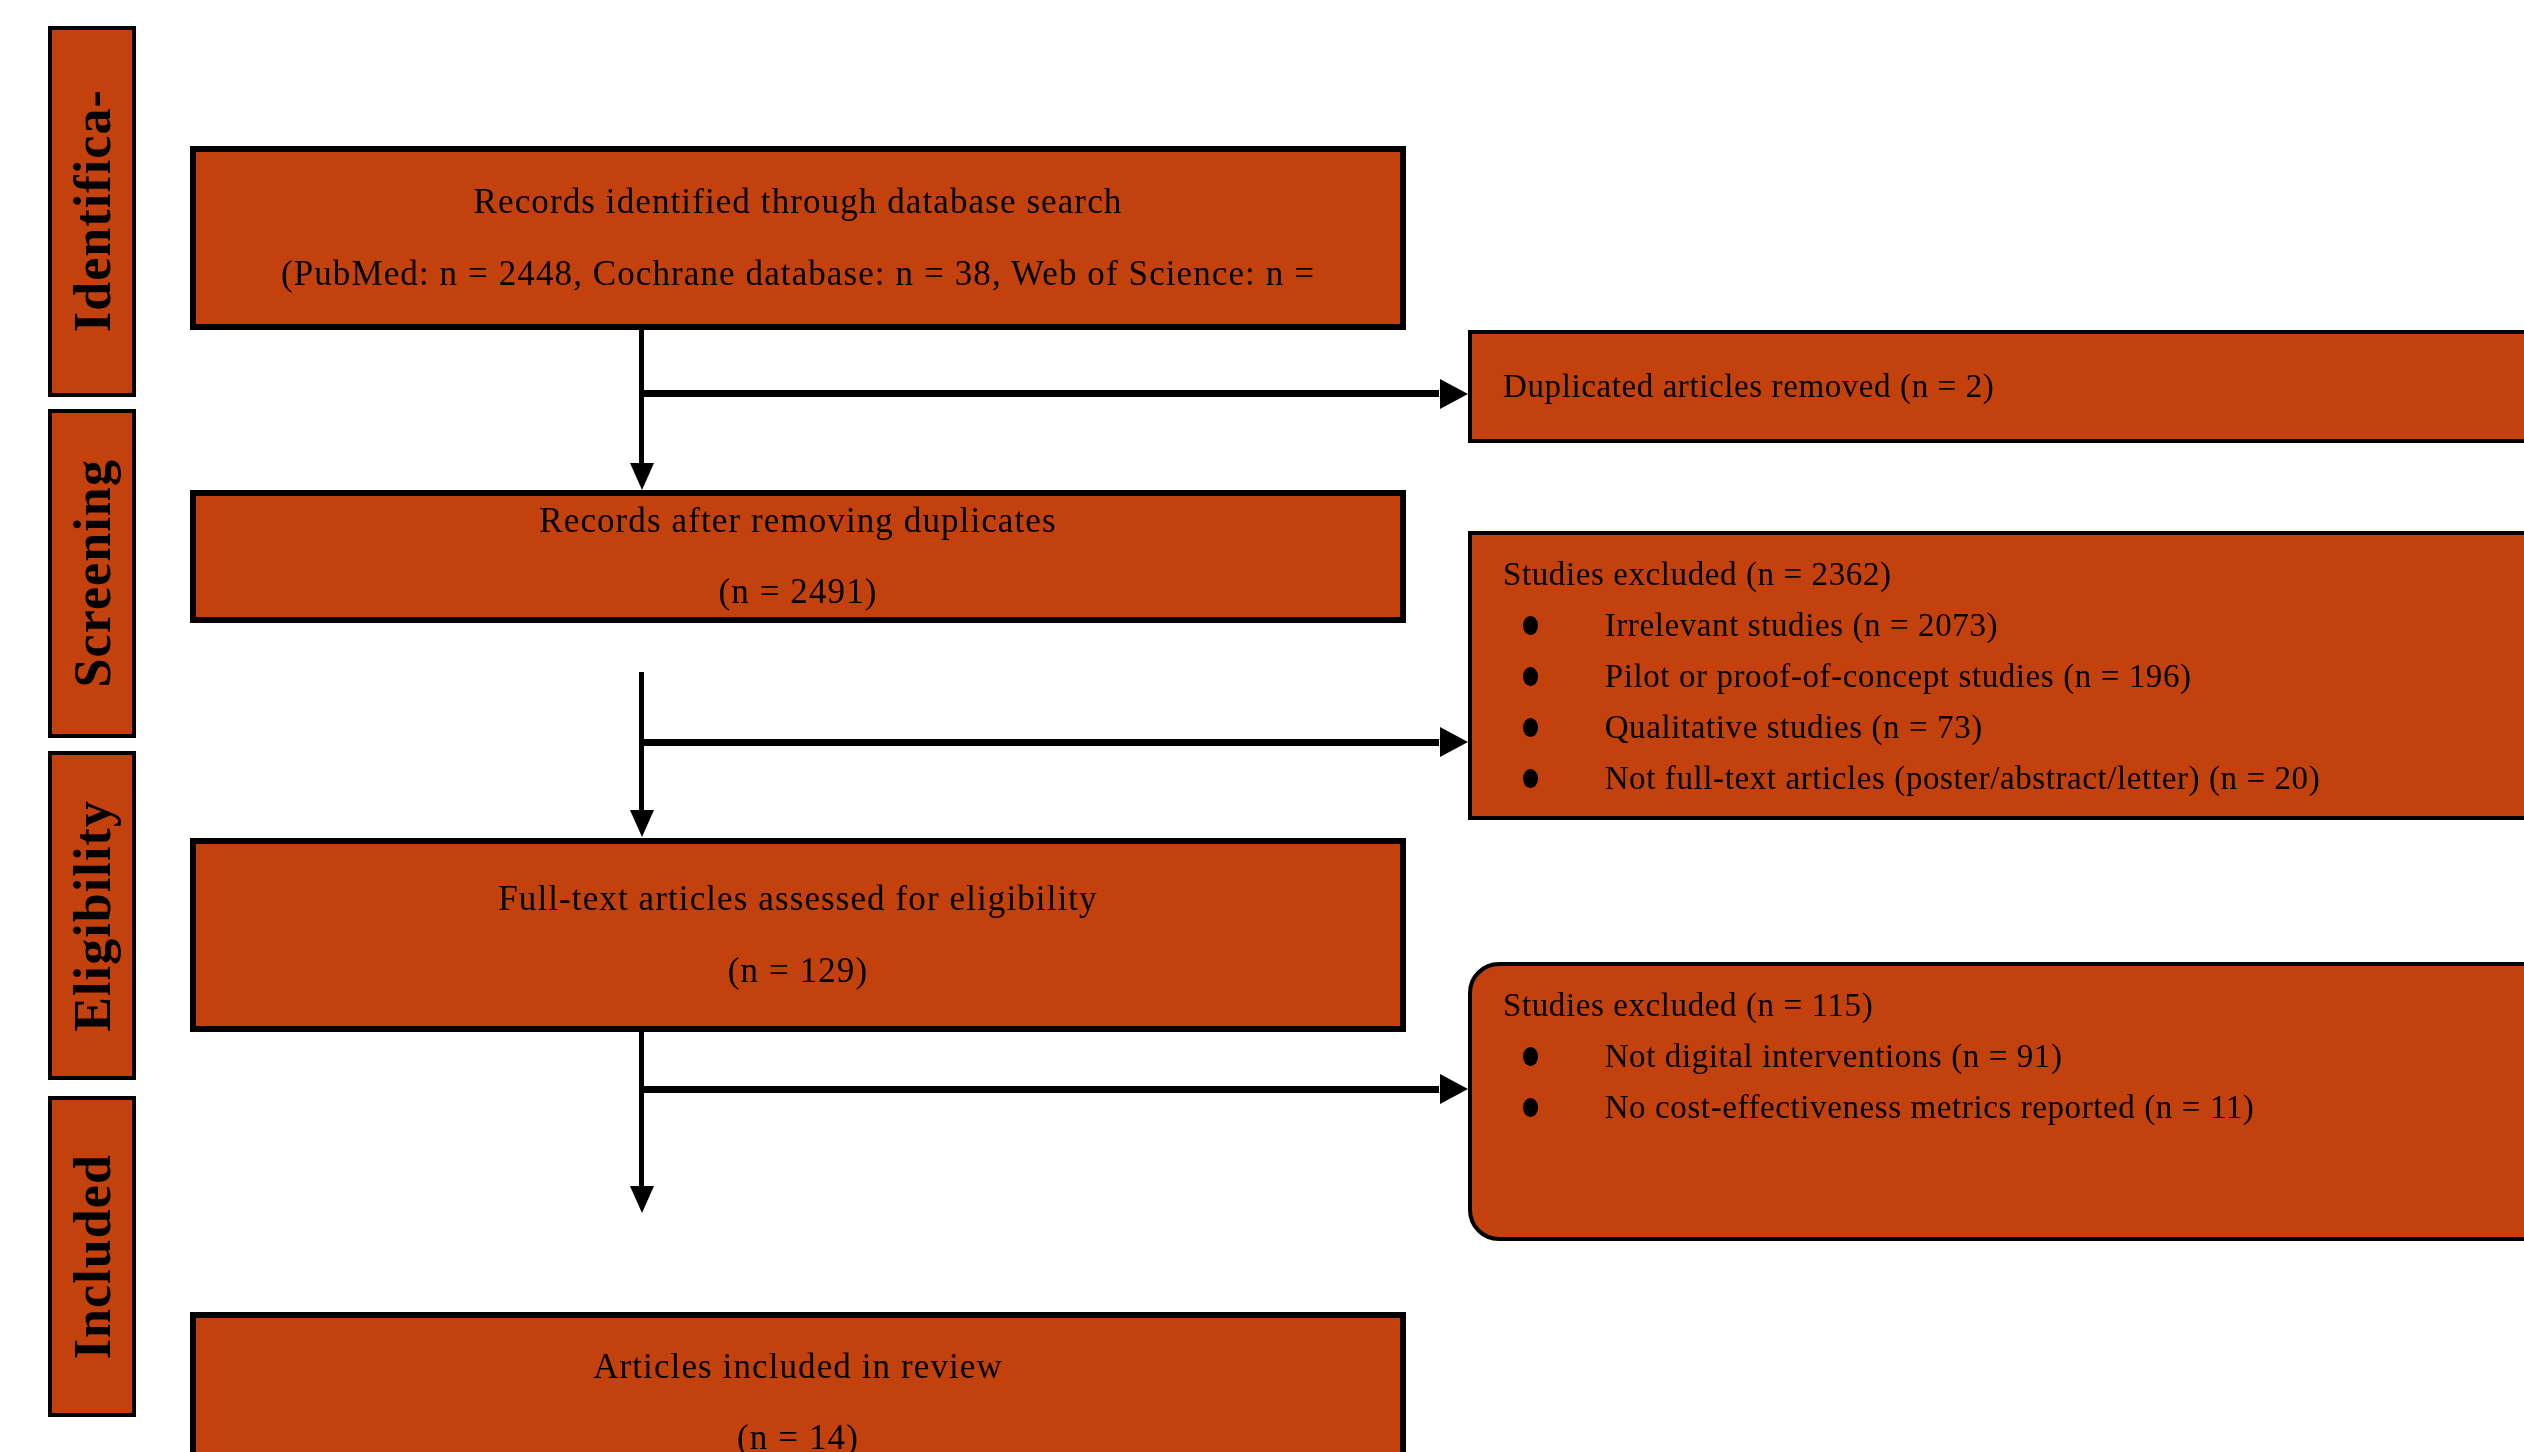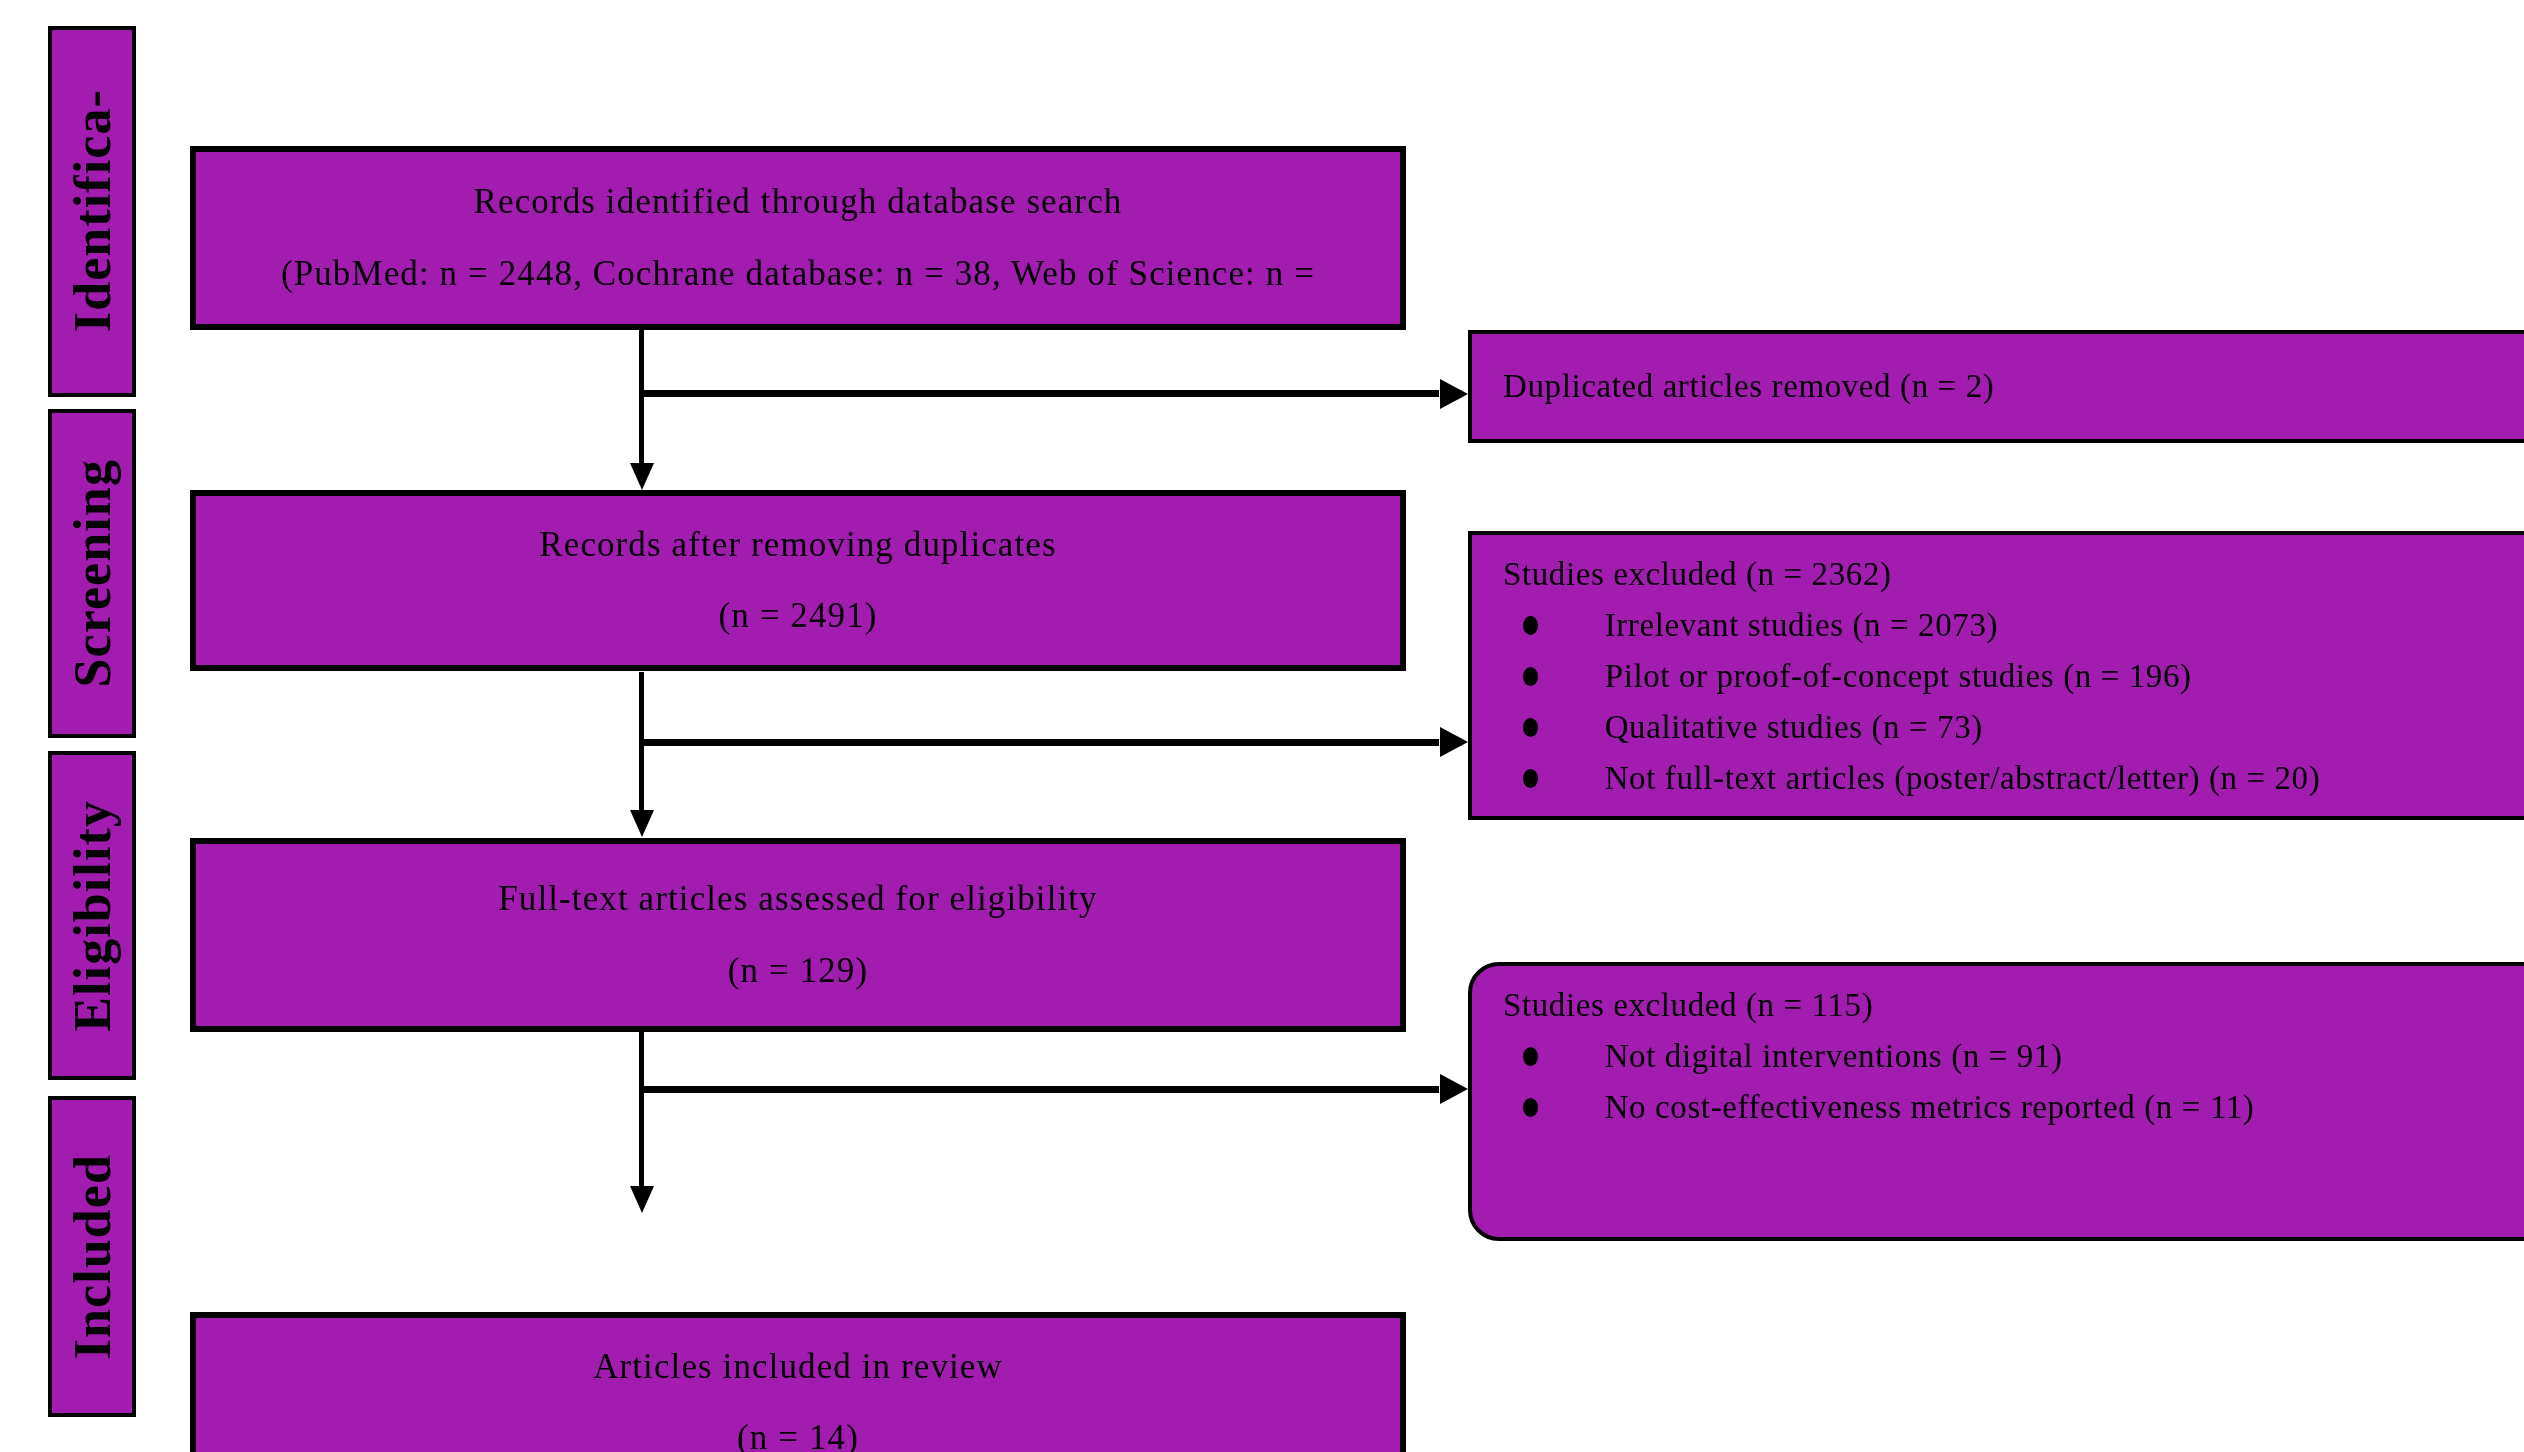--- a/index.html
+++ b/index.html
@@ -5,21 +5,21 @@
   html, body { margin: 0; padding: 0; background: #ffffff; }
   body { width: 2525px; height: 1453px; overflow: hidden; }
   .canvas {
     position: relative;
     width: 2525px;
     height: 1453px;
     background: #ffffff;
     color: #000000;
     font-family: "Liberation Serif", "DejaVu Serif", serif;
   }
-  .box { position: absolute; box-sizing: border-box; background: #a21caf; }
+  .box { position: absolute; box-sizing: border-box; background: #c2410c; }
 
   
   .stage-box {
     left: 48px; width: 88px;
     border: 4.5px solid #000000;
     display: flex; align-items: center; justify-content: center;
     overflow: hidden;
   }
   .stage-label {
     writing-mode: vertical-rl;
@@ -96,21 +96,21 @@
     <span class="stage-label">Eligibility</span>
   </div>
   <div class="box stage-box" style="top:1096px;height:321px;">
     <span class="stage-label">Included</span>
   </div>
 
   <div class="box flow-box" style="top:146px;height:184px;">
     <div class="flow-line">Records identified through database search</div>
     <div class="flow-line">(PubMed: n = 2448, Cochrane database: n = 38, Web of Science: n =</div>
   </div>
-  <div class="box flow-box" style="top:490px;height:181px;">
+  <div class="box flow-box" style="top:490px;height:133px;">
     <div class="flow-line">Records after removing duplicates</div>
     <div class="flow-line">(n = 2491)</div>
   </div>
   <div class="box flow-box" style="top:838px;height:194px;">
     <div class="flow-line">Full-text articles assessed for eligibility</div>
     <div class="flow-line">(n = 129)</div>
   </div>
   <div class="box flow-box" style="top:1286px;height:181px;margin-top:26px;">
     <div class="flow-line">Articles included in review</div>
     <div class="flow-line">(n = 14)</div>

